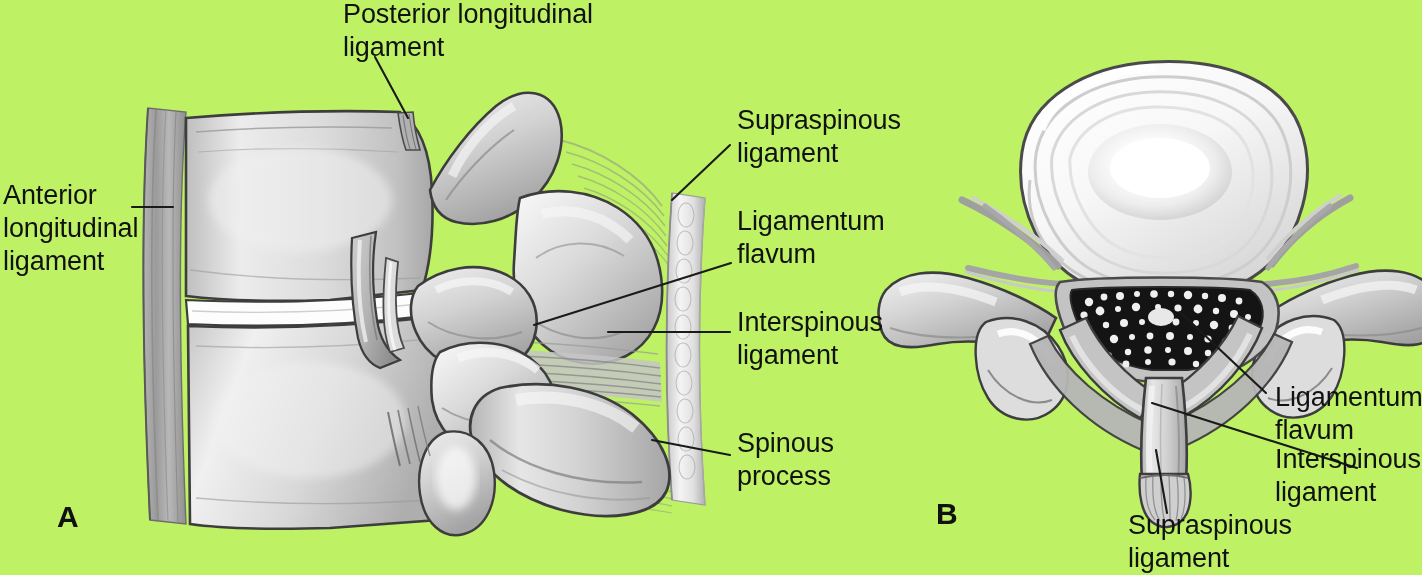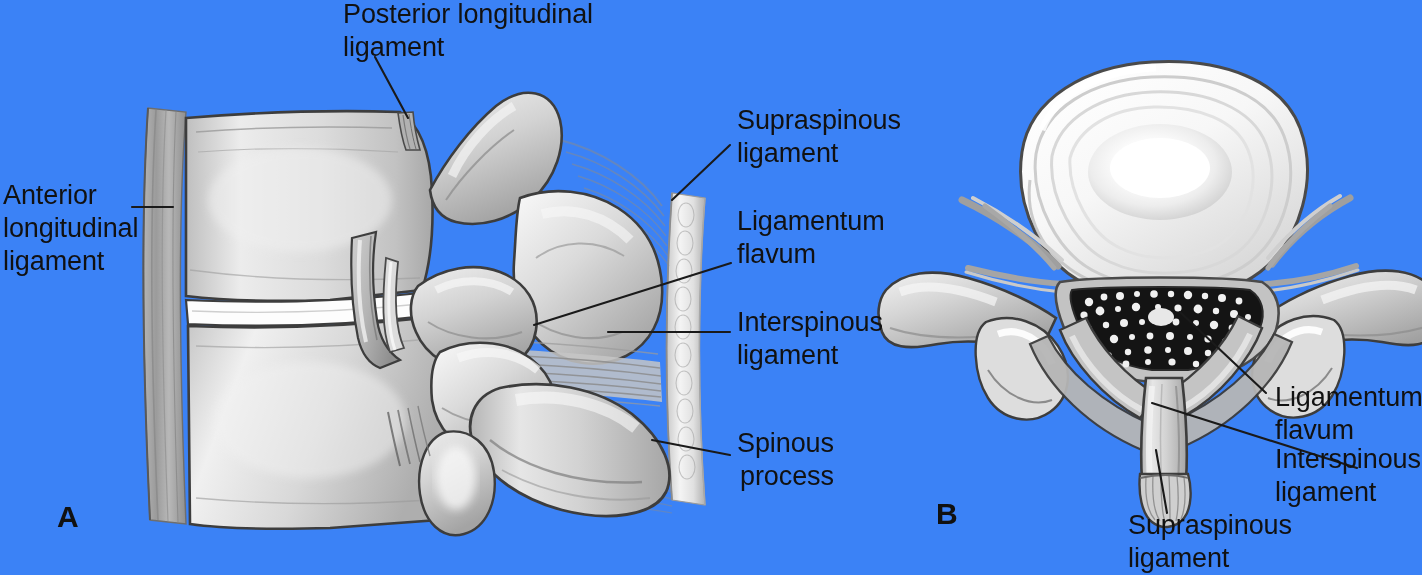--- a/index.html
+++ b/index.html
@@ -4,21 +4,21 @@
 <style>
   html, body {
     margin: 0;
     padding: 0;
     background: #ffffff;
   }
   #figure {
     position: relative;
     width: 1422px;
     height: 575px;
-    background: #3b82f6;
+    background: #bef264;
     overflow: hidden;
     font-family: "Liberation Sans", sans-serif;
   }
   .label {
     position: absolute;
     font-family: "Liberation Sans", sans-serif;
     font-size: 27px;
     line-height: 33px;
     color: #111111;
     white-space: pre-line;
@@ -456,21 +456,21 @@
 
   <div class="label" style="left:737px; top:104px;">Supraspinous
 ligament</div>
 
   <div class="label" style="left:737px; top:205px;">Ligamentum
 flavum</div>
 
   <div class="label" style="left:737px; top:306px;">Interspinous
 ligament</div>
 
-  <div class="label" style="left:737px; top:427px;text-align:right;">Spinous
+  <div class="label" style="left:737px; top:427px;">Spinous
 process</div>
 
   <div class="panel-letter" style="left:57px; top:500px;">A</div>
 
   <div class="label" style="left:1275px; top:381px;">Ligamentum
 flavum</div>
 
   <div class="label" style="left:1275px; top:443px;">Interspinous
 ligament</div>
 

